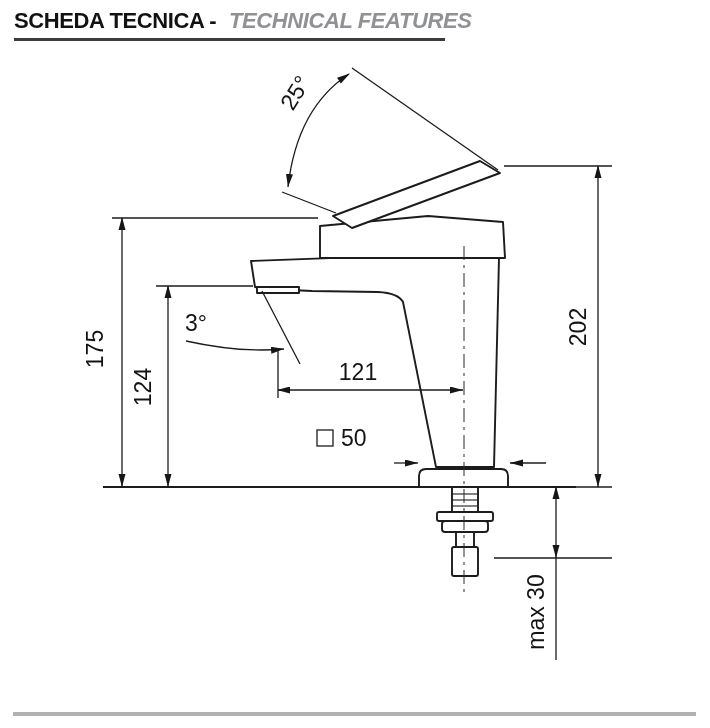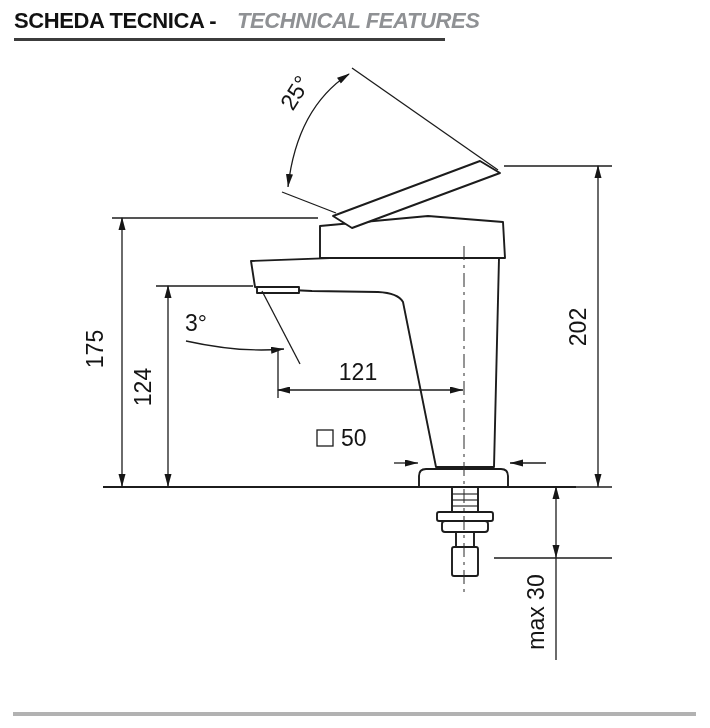--- a/index.html
+++ b/index.html
@@ -1,21 +1,21 @@
 <!DOCTYPE html>
 <html><head>
 <meta charset="utf-8">
 <style>
   html,body{margin:0;padding:0;background:#ffffff;}
   .page{position:relative;width:710px;height:728px;background:#ffffff;overflow:hidden;
         font-family:"Liberation Sans",sans-serif;}
   .header{position:absolute;left:14px;top:8px;font-size:22px;font-weight:bold;
           letter-spacing:-0.4px;white-space:nowrap;}
   .header .title-main{color:#121212;}
-  .header .title-sub{color:#8f9194;font-style:italic;margin-left:15px;}
+  .header .title-sub{color:#8f9194;font-style:italic;margin-left:7px;}
   .header-rule{position:absolute;left:14px;top:38px;width:431px;height:3px;background:#3c3c3c;}
   .bottom-bar{position:absolute;left:13px;top:712px;width:683px;height:4px;background:#b2b2b2;}
   svg{position:absolute;left:0;top:0;}
   .dim-text{font-size:23px;fill:#141414;font-family:"Liberation Sans",sans-serif;}
   .obj{stroke:#1c1c1c;stroke-width:1.9;fill:#ffffff;stroke-linejoin:round;}
   .dim{stroke:#1c1c1c;stroke-width:1.3;fill:none;}
   .thin{stroke:#1c1c1c;stroke-width:1.1;fill:none;}
 </style>
 </head>
 <body>

